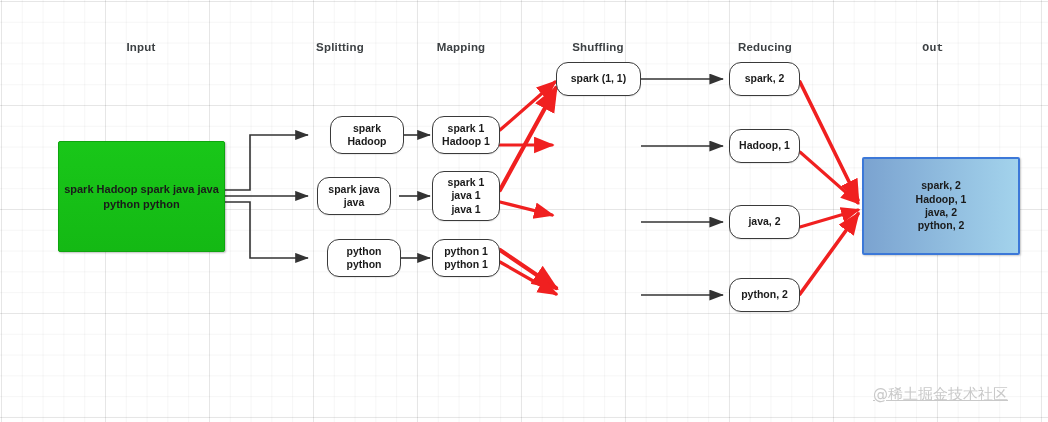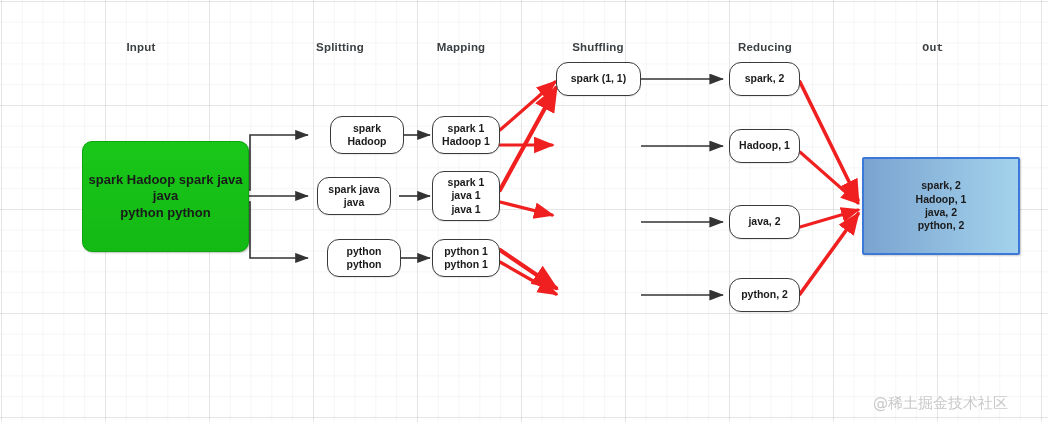--- a/index.html
+++ b/index.html
@@ -66,26 +66,25 @@
     border: 1.6px solid #3a3a3a;
     border-radius: 12px;
     background: #ffffff;
     box-shadow: 0 1px 1px rgba(0,0,0,0.08);
     text-align: center;
   }
   .input-box {
     background: #16c216;
     background-image: linear-gradient(to bottom, #19c719, #14b914);
     border: 1.5px solid #0ea50e;
-    border-radius: 10px;
+    border-radius: 2px;
     color: #1a1a1a;
-    font-size: 13px;
+    font-size: 11px;
     font-weight: bold;
     box-shadow: 1px 1px 2px rgba(0,0,0,0.25);
-    margin-left: 24px;
   }
   .out-box {
     background-image: linear-gradient(to right, #7ba3d0, #a3d3ec);
     border: 2px solid #3c78d8;
     border-radius: 2px;
     color: #1a1a1a;
     font-size: 10.5px;
     font-weight: bold;
     box-shadow: 1px 1px 2px rgba(0,0,0,0.2);
   }
@@ -178,15 +177,15 @@
   <div class="node rounded" style="left:729px; top:62px; width:71px; height:34px;">spark, 2</div>
   <div class="node rounded" style="left:729px; top:129px; width:71px; height:34px;">Hadoop, 1</div>
   <div class="node rounded" style="left:729px; top:205px; width:71px; height:34px;">java, 2</div>
   <div class="node rounded" style="left:729px; top:278px; width:71px; height:34px;">python, 2</div>
 
   <div class="node out-box" style="left:862px; top:157px; width:158px; height:98px;">spark, 2
 Hadoop, 1
 java, 2
 python, 2</div>
 
-  <div class="watermark" style="left:873px; top:394px;">@稀土掘金技术社区</div>
+  <div class="watermark" style="left:873px; top:385px;text-decoration:underline;">@稀土掘金技术社区</div>
 
 </div>
 
 </body></html>

